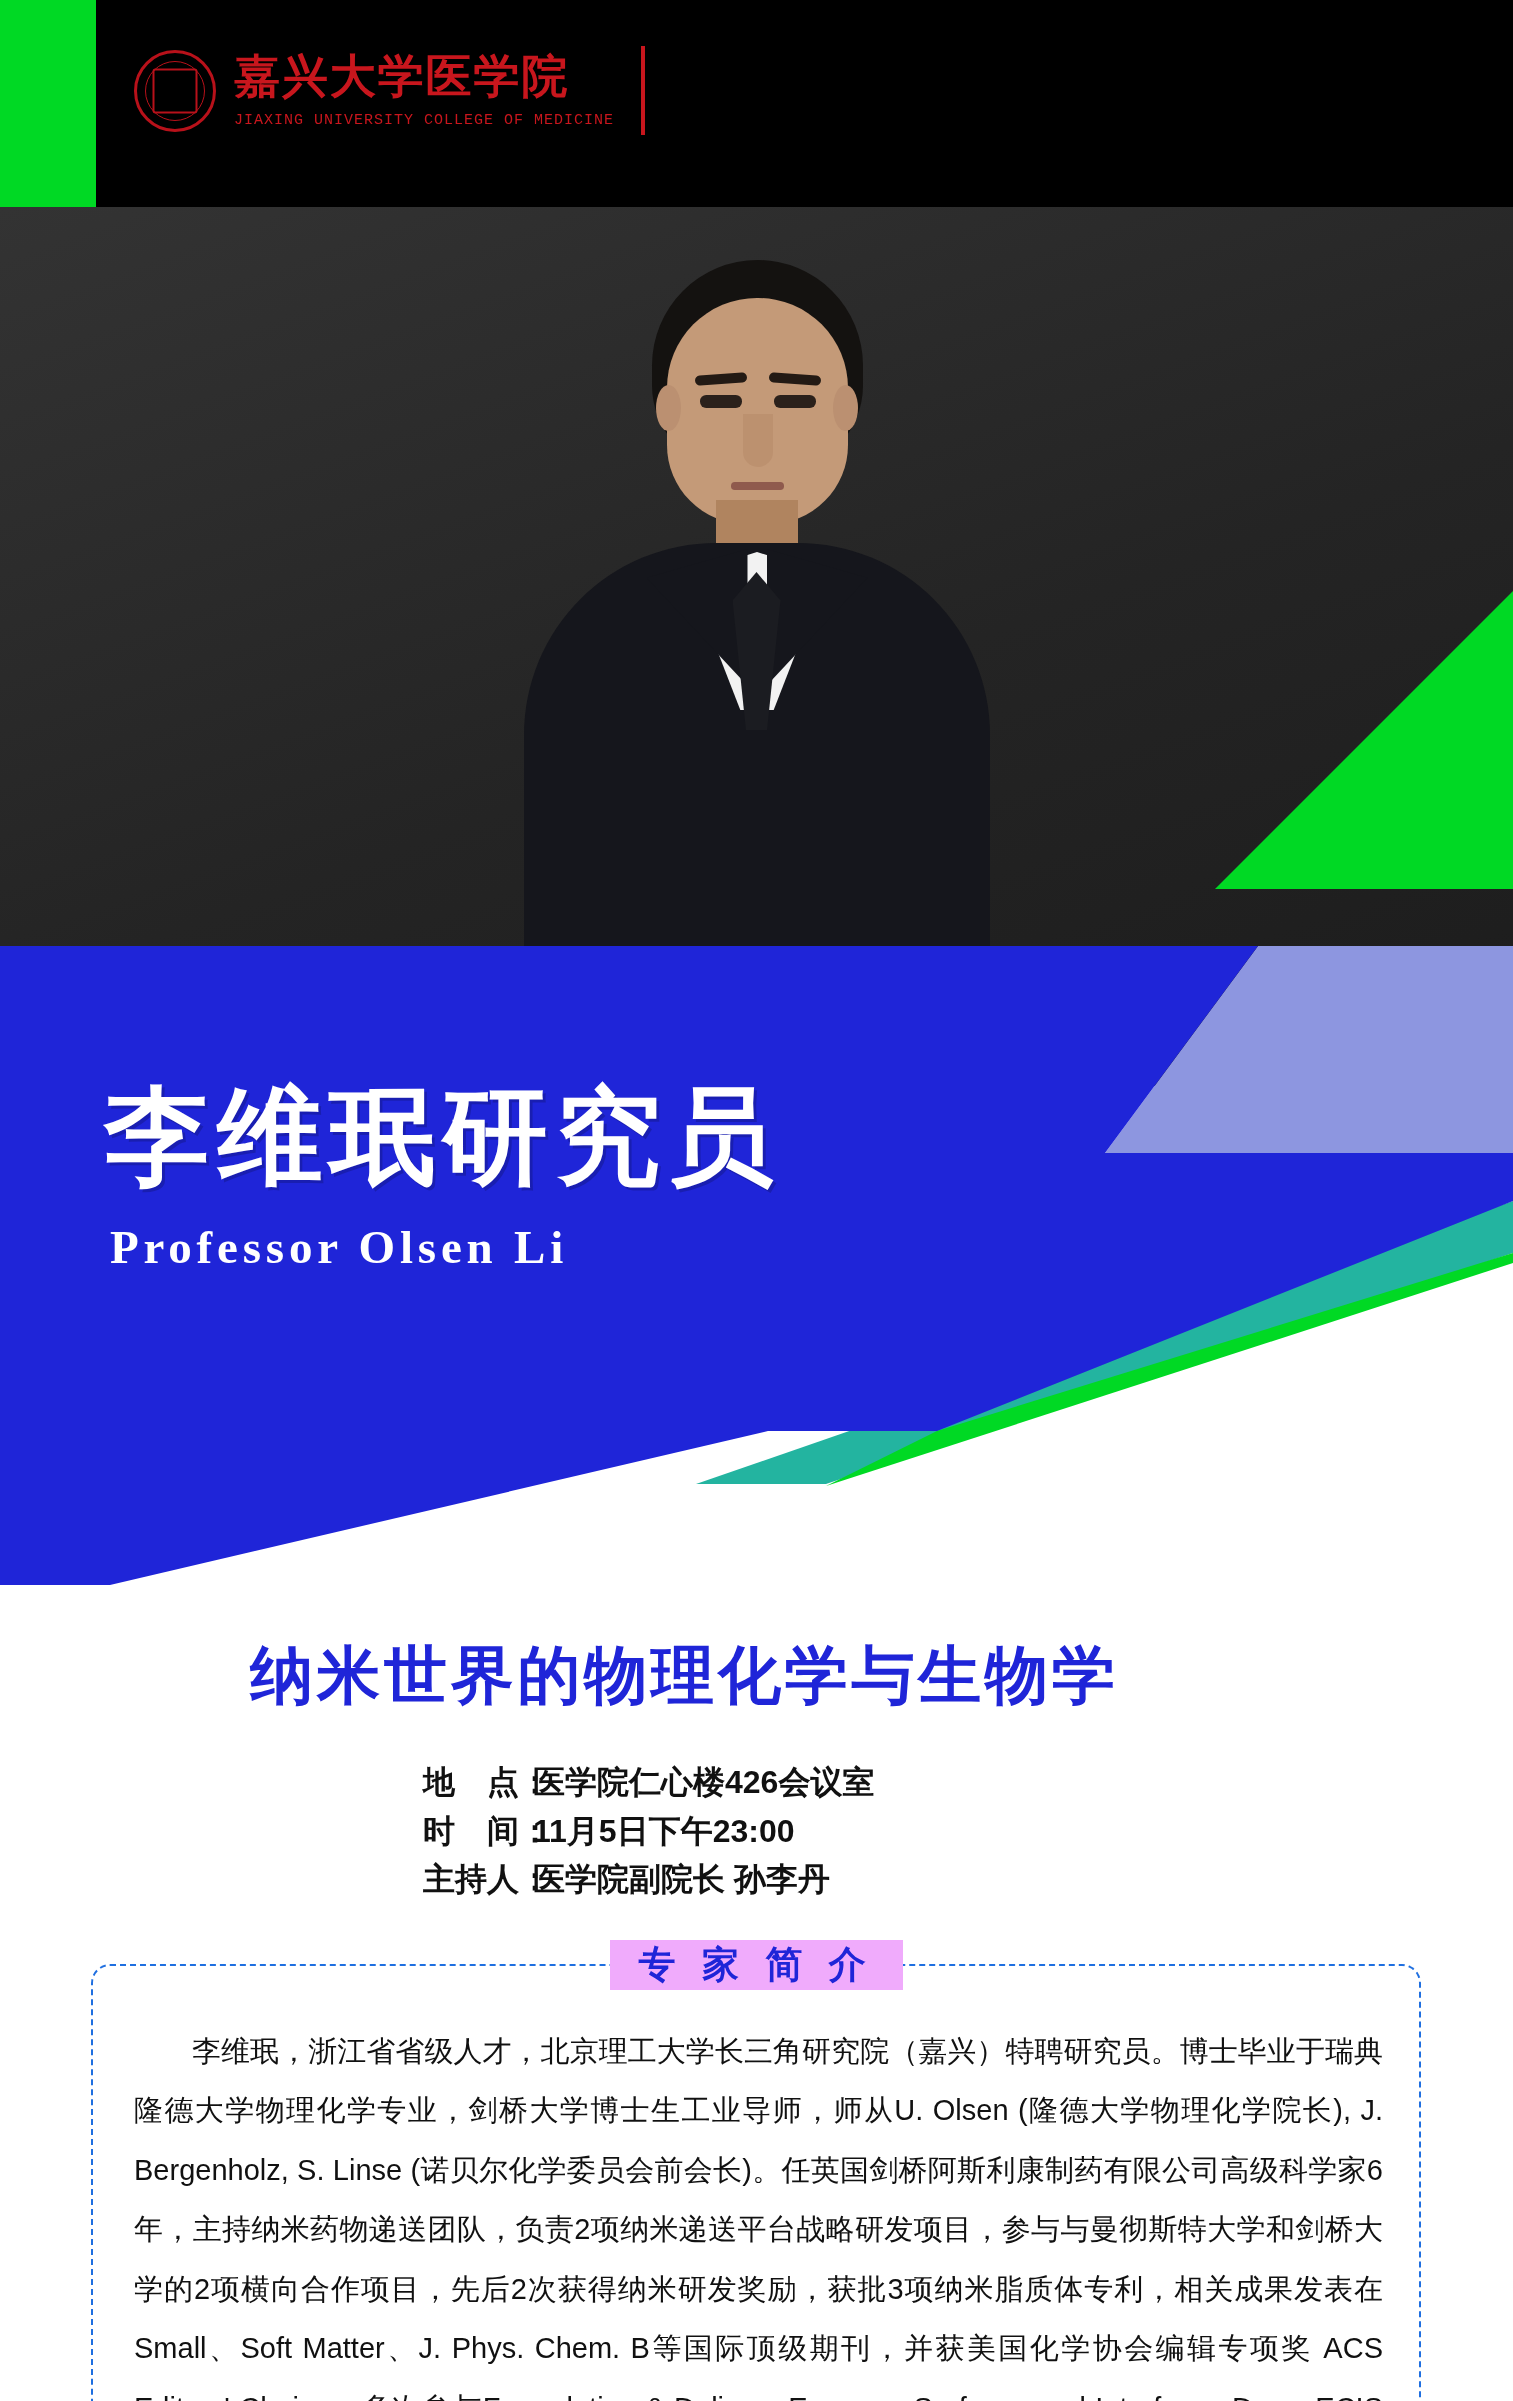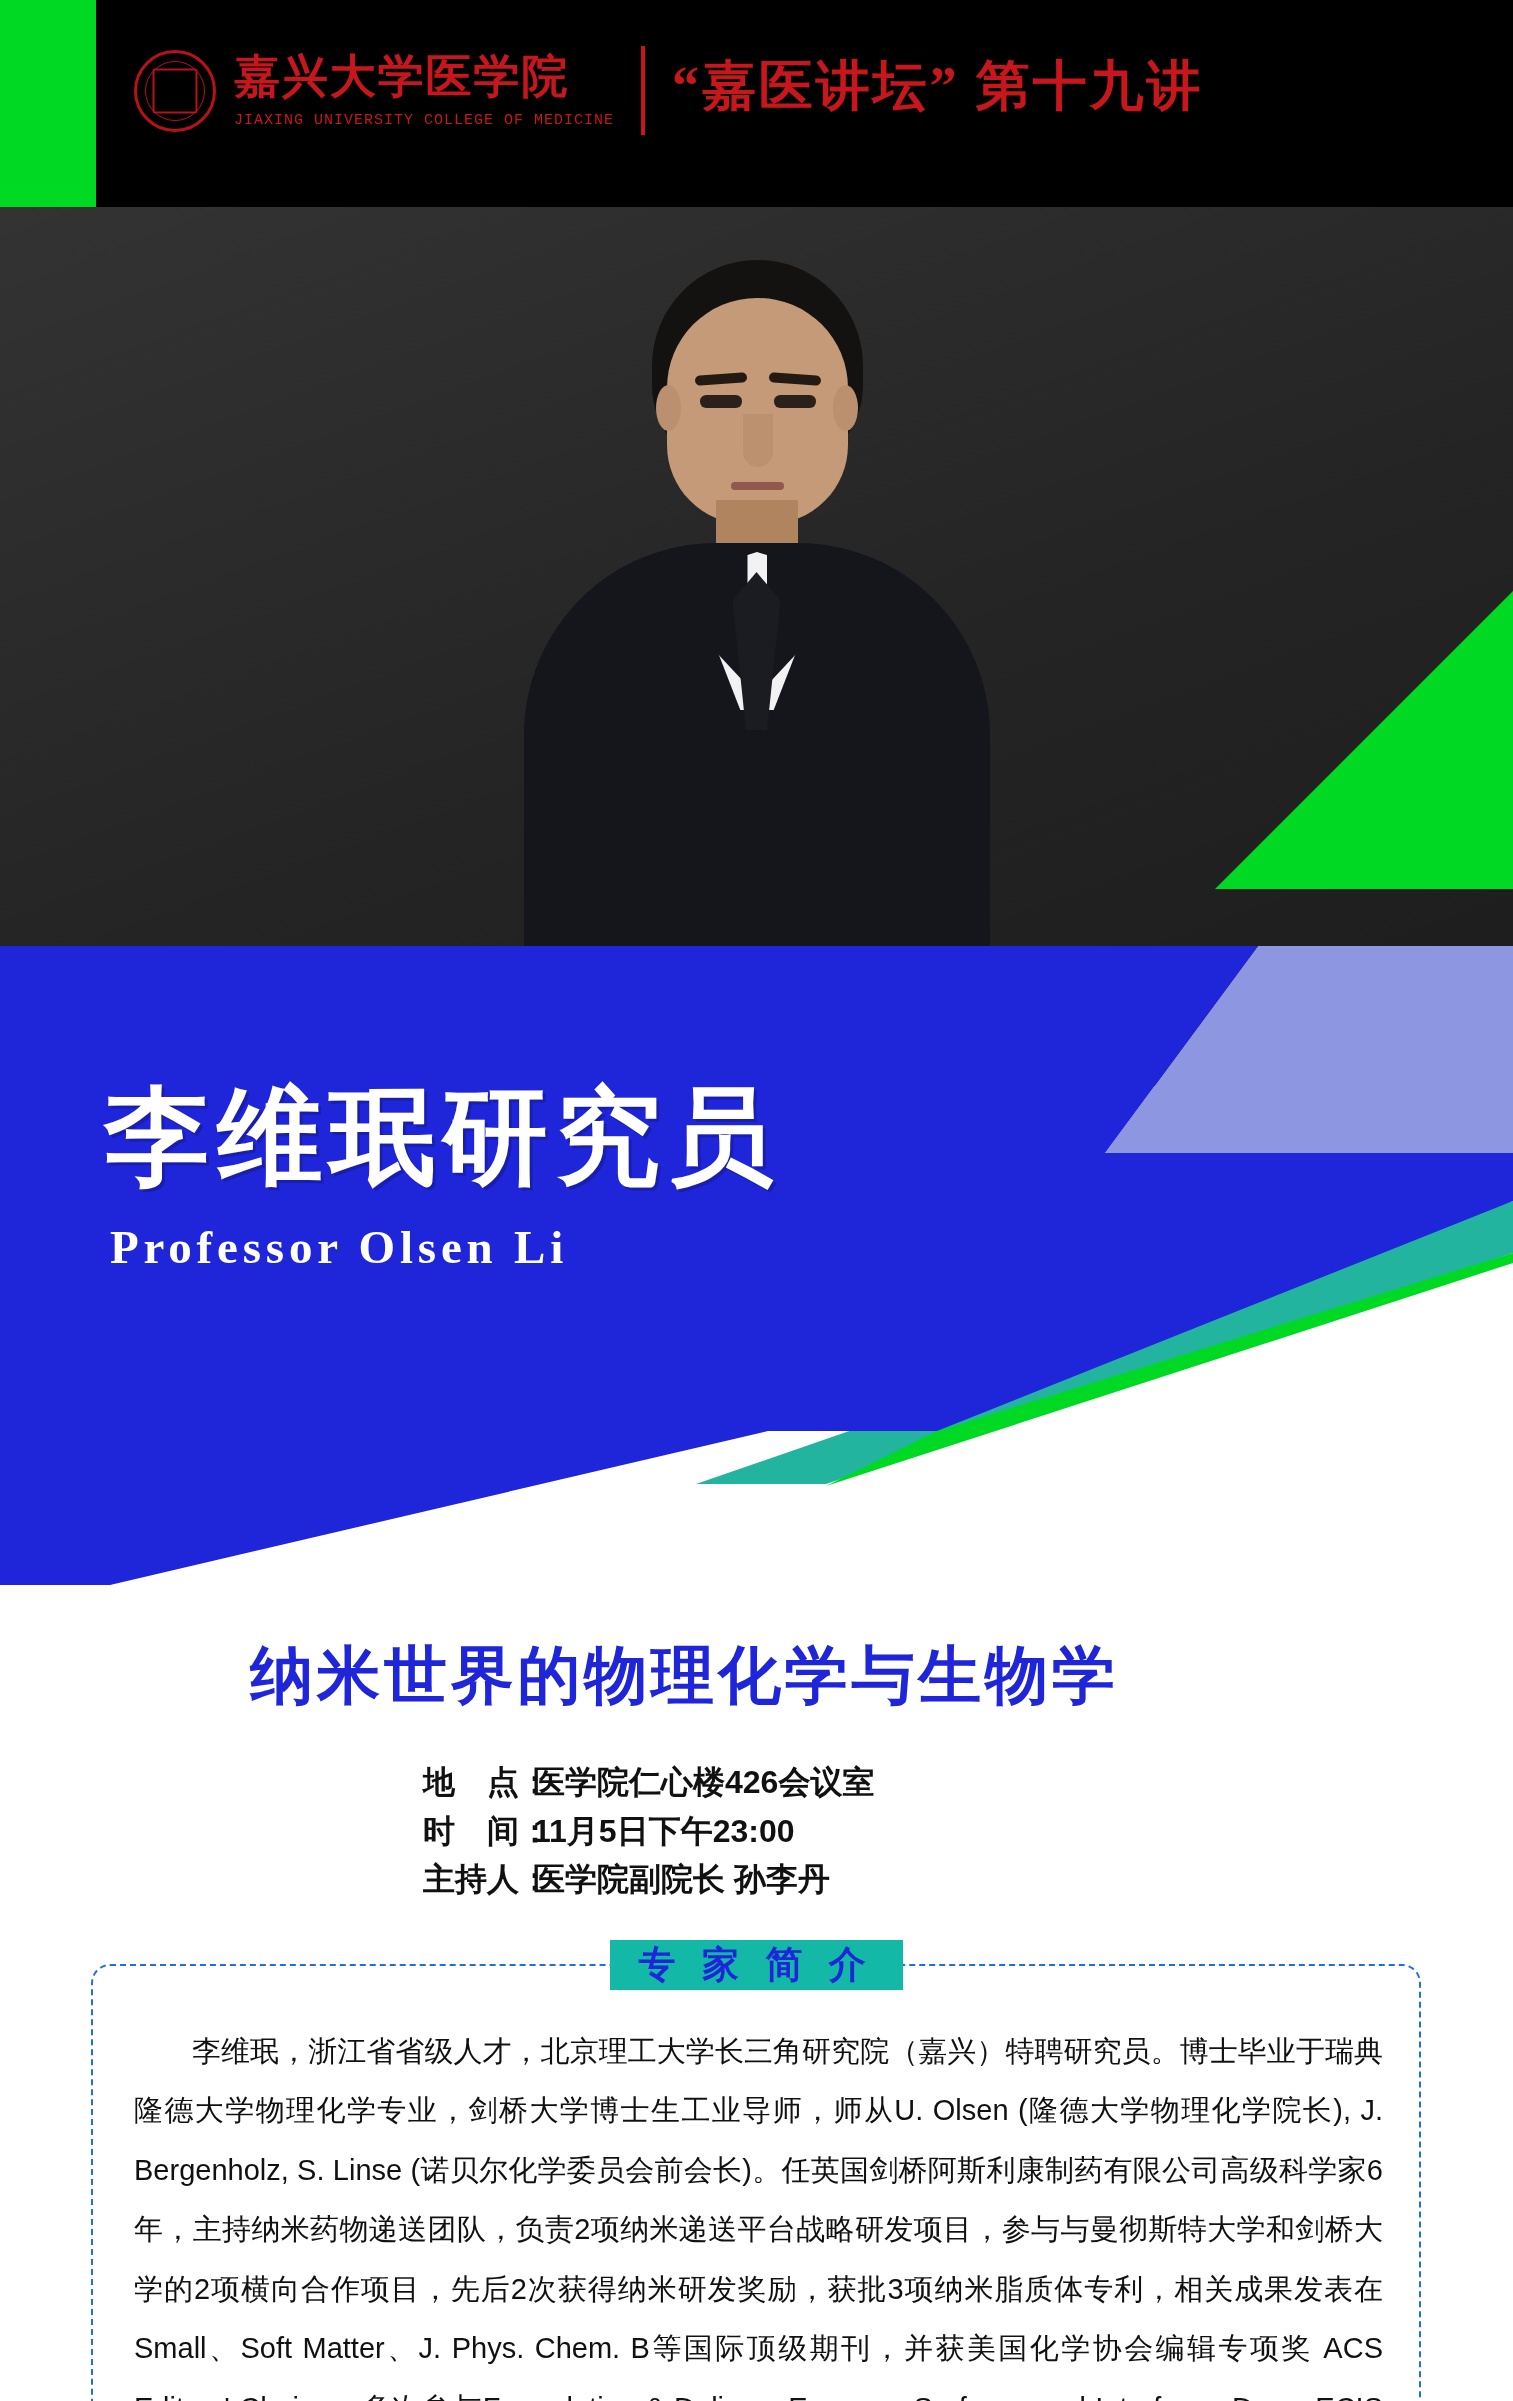--- a/index.html
+++ b/index.html
@@ -350,21 +350,21 @@
   }
   .bio-title-wrap {
     position: absolute;
     left: 0;
     top: 1940px;
     width: 1513px;
     text-align: center;
   }
   .bio-title {
     display: inline-block;
-    background: #14b8a6;
+    background: #f0abfc;
     padding: 0 29px;
     font-family: "Liberation Serif", serif;
     font-weight: bold;
     font-size: 37px;
     color: #1f25d8;
     letter-spacing: 8.6px;
     text-align: right;
   }
   .bio-text {
     position: absolute;
@@ -389,21 +389,20 @@
 
     <div class="logo-wrap">
       <div class="logo-seal"></div>
       <div class="logo-text">
         <div class="logo-cn">嘉兴大学医学院</div>
         <div class="logo-en">JIAXING UNIVERSITY COLLEGE OF MEDICINE</div>
       </div>
     </div>
 
     <div class="header-divider"></div>
-    <div class="header-title">“嘉医讲坛” 第十九讲</div>
   </div>
 
   <div class="photo-area">
     <div class="photo-bg"></div>
     <div class="portrait">
       <div class="p-hair"></div>
       <div class="p-face"></div>
       <div class="p-ear-l"></div>
       <div class="p-ear-r"></div>
       <div class="p-brow-l"></div>

